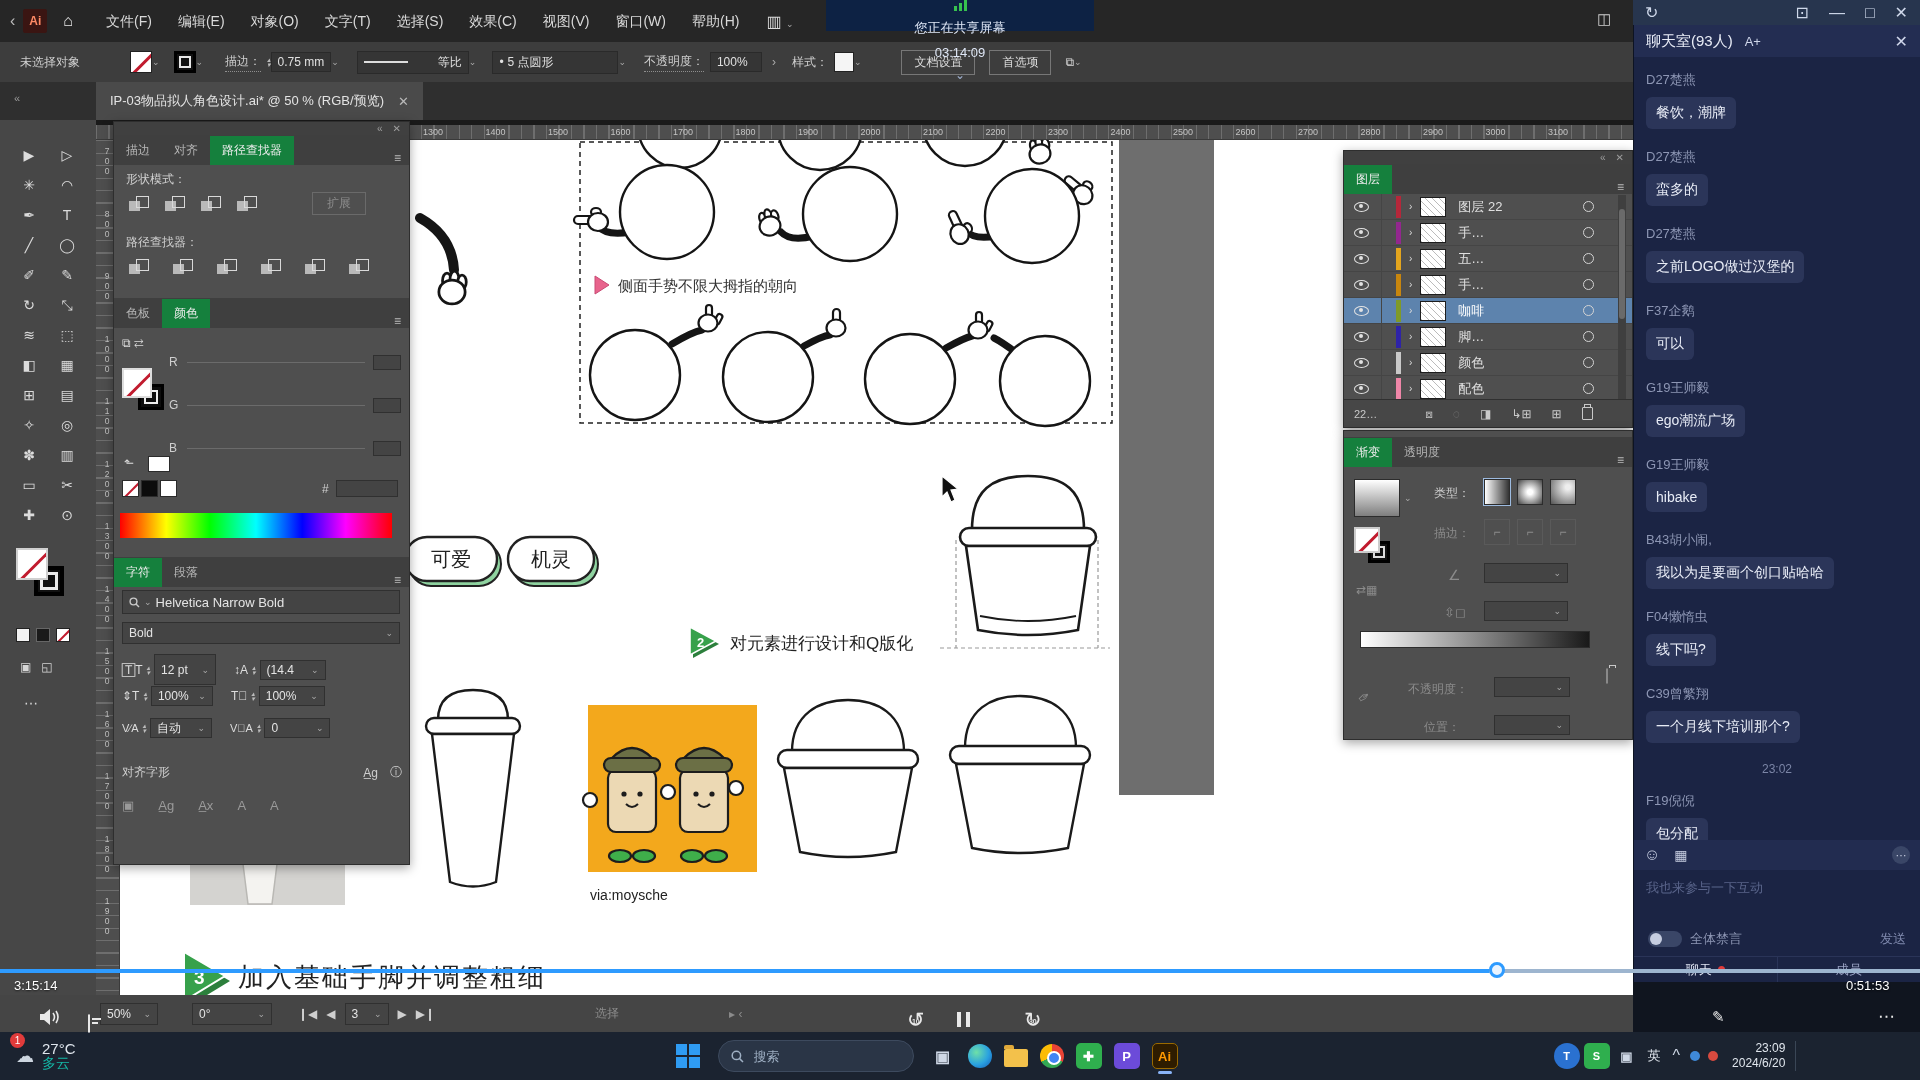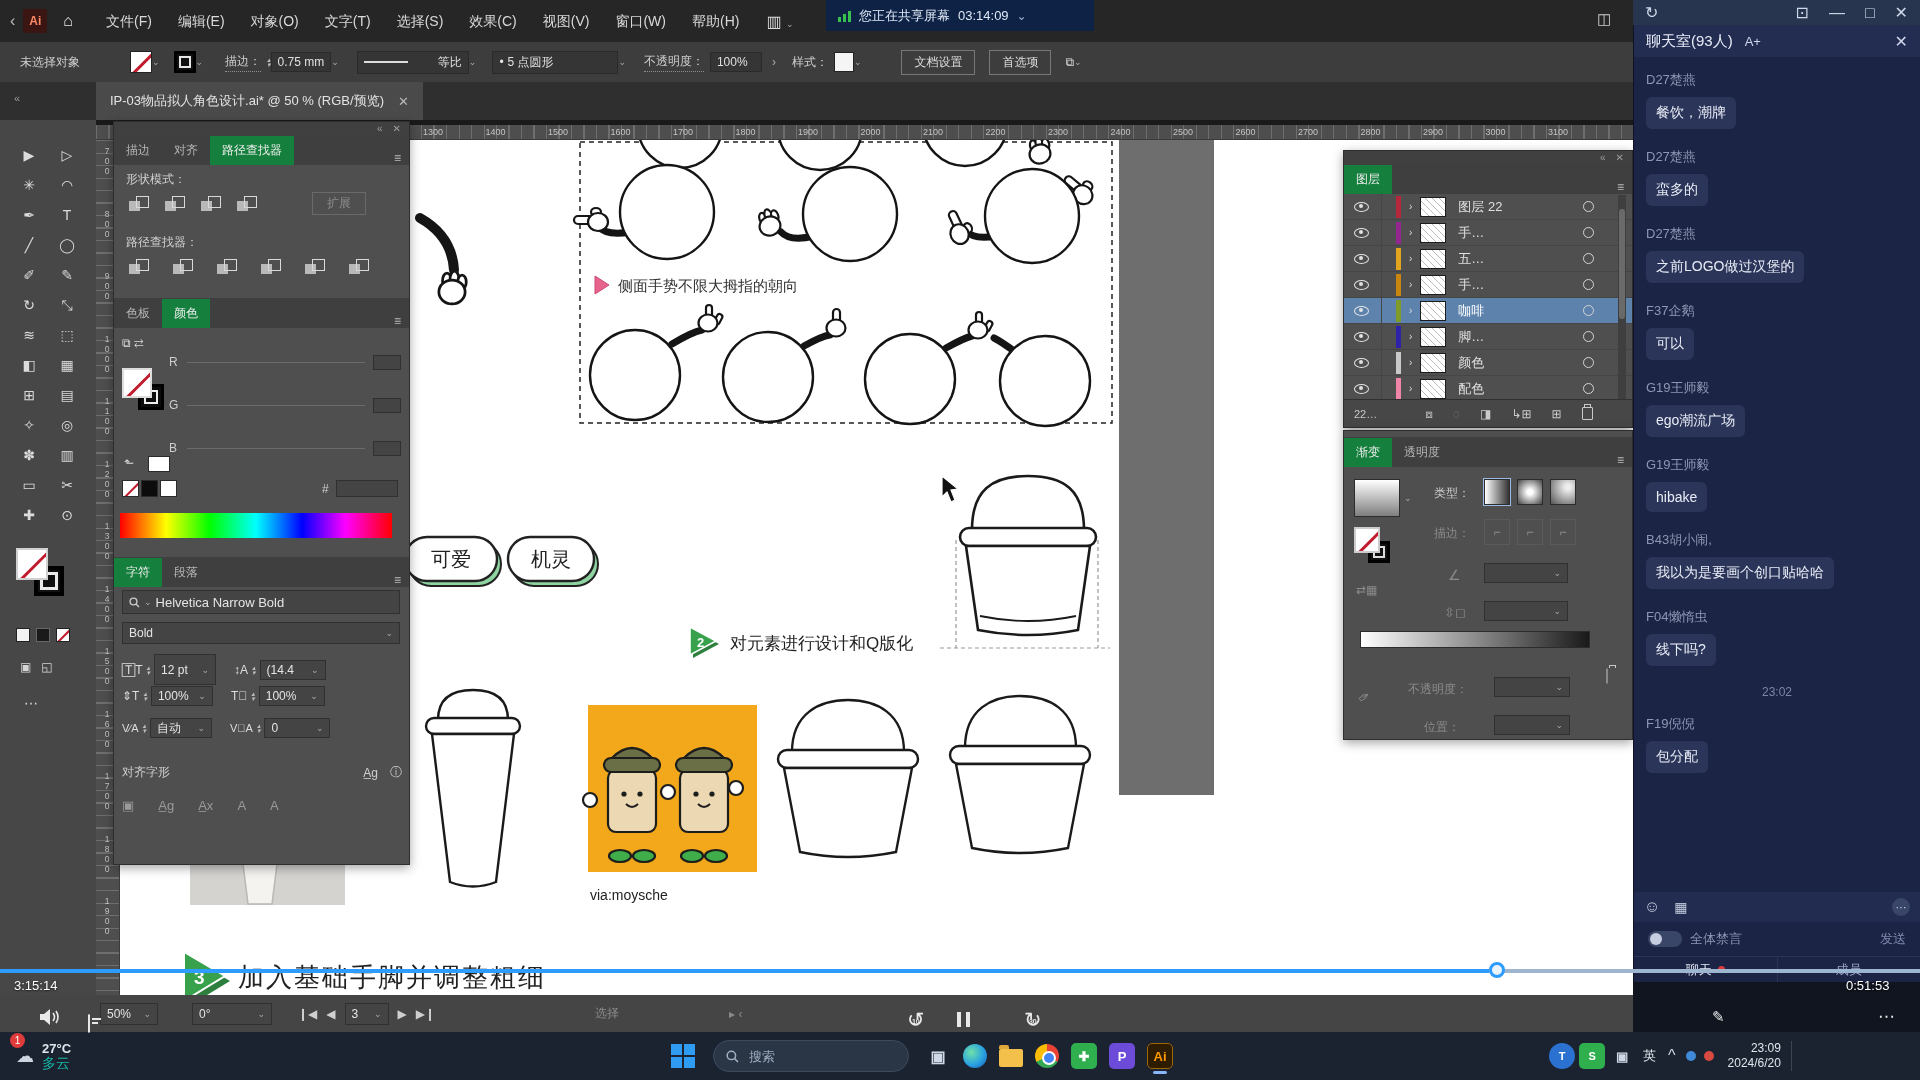--- a/index.html
+++ b/index.html
@@ -3,21 +3,21 @@
 <meta charset="utf-8">
 <style>
   html,body{margin:0;padding:0;background:#111;font-family:"Liberation Sans",sans-serif;}
   *{box-sizing:border-box;}
   #screen{position:relative;width:1920px;height:1080px;overflow:hidden;background:#1a1a1a;}
   .abs{position:absolute;}
   .row{display:flex;align-items:center;}
   
   #appbar{left:0;top:0;width:1920px;height:42px;background:#262626;color:#d9d9d9;}
   .menu-item{padding:0 13px;font-size:14px;color:#d9d9d9;line-height:42px;display:inline-block;}
-  #sharepill{left:826px;top:0;width:268px;height:31px;background:#0d2244;color:#dfe7f6;font-size:13px;display:flex;align-items:center;gap:8px;padding:0 12px;z-index:30;}
+  #sharepill{left:826px;top:0;width:268px;height:31px;background:#0d2244;color:#dfe7f6;font-size:13px;display:flex;align-items:center;gap:8px;padding:0 12px;z-index:30;flex-direction:column;}
   .sigbars{display:flex;align-items:flex-end;gap:2px;height:12px;}
   .sigbars i{display:block;width:3px;background:#37c24f;}
   #controlbar{left:0;top:42px;width:1920px;height:40px;background:#3d3d3d;color:#cfcfcf;font-size:12px;}
   .cb-box{background:#353535;border:1px solid #2a2a2a;color:#e0e0e0;padding:2px 6px;display:inline-flex;align-items:center;gap:4px;}
   .cb-btn{border:1px solid #777;color:#ddd;padding:3px 12px;font-size:12px;background:transparent;}
   .dotted{border-bottom:1px dotted #8e8e8e;padding-bottom:1px;}
   .chev{color:#aaa;font-size:9px;}
   .spin{display:inline-flex;flex-direction:column;line-height:5px;font-size:7px;color:#bbb;}
   #tabstrip{left:0;top:82px;width:1633px;height:38px;background:#2f2f2f;}
   #doctab{position:absolute;left:96px;top:0;height:38px;background:#4a4a4a;color:#e3e3e3;font-size:13px;display:flex;align-items:center;padding:0 14px;gap:14px;}
@@ -820,34 +820,41 @@
           <div class="msg">
             <div class="u">B43胡小闹,</div>
             <div class="b">我以为是要画个创口贴哈哈</div>
           </div>
 
           <div class="msg">
             <div class="u">F04懒惰虫</div>
             <div class="b">线下吗?</div>
           </div>
 
+          <div class="msg">
+            <div class="u">C39曾繁翔</div>
+            <div class="b">一个月线下培训那个?</div>
+          </div>
         </div>
       <div style="text-align:center;color:#7b85a6;font-size:12px;margin:2px 0 16px;">23:02</div>
       <div>
 
           <div class="msg">
             <div class="u">F19倪倪</div>
             <div class="b">包分配</div>
           </div>
         </div>
     </div>
     <div id="chat-tools">
       <span style="color:#c6cde0;font-size:16px;">☺</span>
       <span style="color:#c6cde0;font-size:14px;">▦</span>
       <span style="margin-left:auto;width:18px;height:18px;border-radius:50%;background:#3a4667;color:#c6cde0;display:flex;align-items:center;justify-content:center;font-size:11px;">⋯</span>
+    </div>
+    <div id="chat-input-row">
+      <input id="chat-input" placeholder="我也来参与一下互动" style="">
     </div>
     <div id="chat-ctrl">
       <span class="row" style="gap:8px;">
         <span class="toggle"></span>
         <span style="color:#8d96b4;font-size:13px;">全体禁言</span>
       </span>
       <span style="color:#7e88ac;font-size:13px;">发送</span>
     </div>
     <div id="chat-tabs">
       <div style="color:#dfe4f2;border-right:1px solid #2a3458;background:#1b2444;">
@@ -906,21 +913,21 @@
   <span class="abs skip" style="left:1000px;top:1008px;z-index:62;">↻<b>30</b></span>
   <span class="abs" style="left:1712px;top:1008px;color:#e8e8e8;font-size:15px;z-index:62;">✎</span>
   <span class="abs" style="left:1878px;top:1006px;color:#e8e8e8;font-size:17px;z-index:62;">⋯</span>
 
   
   <div class="abs row" id="taskbar">
     <div class="row" style="margin-left:16px;gap:8px;position:relative;">
       <i style="position:absolute;left:-6px;top:-8px;width:15px;height:15px;border-radius:50%;background:#e03b3b;color:#fff;font-style:normal;font-size:10px;display:flex;align-items:center;justify-content:center;">1</i>
       <span style="font-size:18px;color:#cdd6e0;">☁</span>
       <span style="display:flex;flex-direction:column;line-height:15px;">
-        <span style="font-size:13px;font-weight:bold;">27°C</span>
+        <span style="font-size:15px;">27°C</span>
         <span style="font-size:14px;color:#14b8a6;">多云</span>
       </span>
     </div>
     <span class="winlogo" style="margin-left:600px;">
         <i></i>
         <i></i>
         <i></i>
         <i></i>
       </span>
     <div id="search-box" style="margin-left:18px;">

